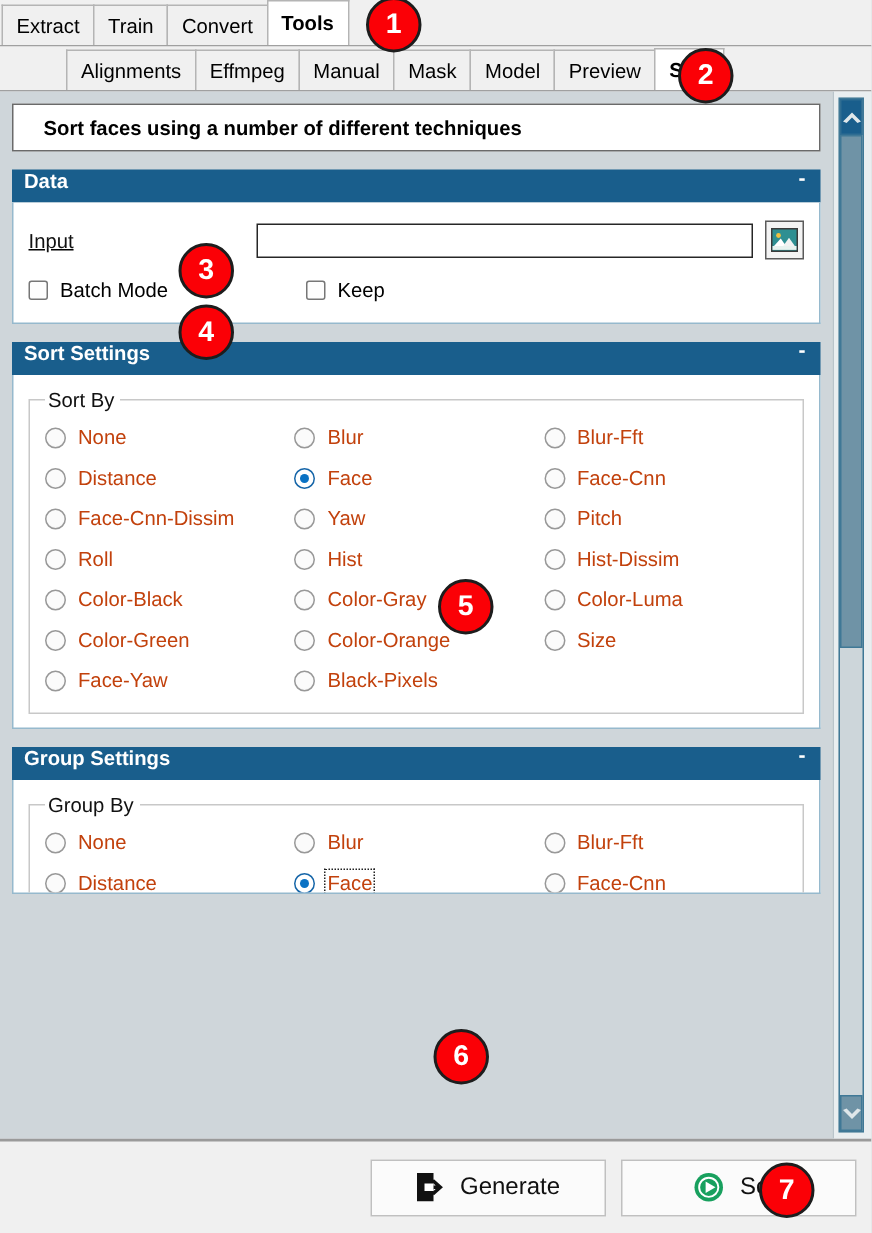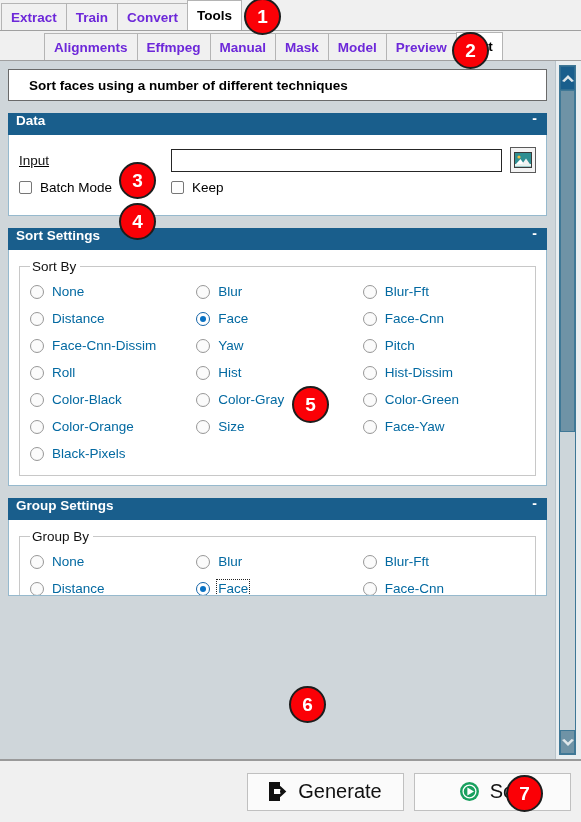--- a/index.html
+++ b/index.html
@@ -37,24 +37,23 @@
   .tabstrip.level2 { height: 30px; padding-left: 44px; }
   .tab {
     height: 27px;
     line-height: 27px;
     padding: 0 9px 0 9px;
     background: #f0f0f0;
     border: 1px solid #b4b4b4;
     border-bottom: none;
     margin-right: -1px;
     font-size: 13.5px;
-    color: #6d28d9;
+    color: #000000;
     white-space: nowrap;
     position: relative;
-    font-weight: bold;
   }
   .tab.selected {
     background: #ffffff;
     color: #000;
     font-weight: bold;
     height: 30px;
     line-height: 30px;
     z-index: 3;
     border-color: #b4b4b4;
   }
@@ -150,23 +149,24 @@
     border: 1px solid #5a5a5a;
     display: flex;
     align-items: center;
     justify-content: center;
     padding: 0;
   }
   .icon-btn svg { display: block; }
 
   .check-row {
     display: flex;
-    align-items: flex-start;
+    align-items: center;
     height: 26px;
     margin-top: 4px;
+    gap: 33px;
   }
   .check-item { display: flex; align-items: center; }
   .check-item.first { width: 152px; flex: none; }
   .cbox {
     width: 13px; height: 13px;
     border: 1px solid #767676;
     background: #fdfdfd;
     border-radius: 2px;
     margin-right: 8px;
     flex: none;
@@ -187,21 +187,21 @@
   .radio-grid {
     display: grid;
     grid-template-columns: 1fr 1fr 1fr;
     row-gap: 0px;
   }
   .radio-item {
     display: flex;
     align-items: center;
     height: 27px;
     font-size: 13.5px;
-    color: #0369a1;
+    color: #c2410c;
   }
   .radio {
     width: 14px; height: 14px;
     border-radius: 50%;
     border: 1px solid #989898;
     background: radial-gradient(circle at 50% 45%, #fbfbfb 60%, #e9e9e9 100%);
     margin-right: 8px;
     flex: none;
     position: relative;
   }
@@ -274,21 +274,21 @@
   }
   .actbtn {
     height: 38px;
     min-width: 157px;
     background: #fbfbfb;
     border: 1px solid #c0c0c0;
     display: flex;
     align-items: center;
     justify-content: center;
     gap: 10px;
-    font-size: 20px;
+    font-size: 16px;
     color: #111;
     font-family: "Liberation Sans", sans-serif;
   }
   .actbtn svg { display: block; flex: none; }
 
   
   .badge {
     position: absolute;
     width: 37px; height: 37px;
     border-radius: 50%;
@@ -432,20 +432,24 @@
                   <span class="radio"></span>
                   <span class="rlabel">Hist-Dissim</span>
                 </div>
                 <div class="radio-item">
                   <span class="radio"></span>
                   <span class="rlabel">Color-Black</span>
                 </div>
                 <div class="radio-item">
                   <span class="radio"></span>
                   <span class="rlabel">Color-Gray</span>
+                </div>
+                <div class="radio-item">
+                  <span class="radio"></span>
+                  <span class="rlabel">Color-Luma</span>
                 </div>
                 <div class="radio-item">
                   <span class="radio"></span>
                   <span class="rlabel">Color-Green</span>
                 </div>
                 <div class="radio-item">
                   <span class="radio"></span>
                   <span class="rlabel">Color-Orange</span>
                 </div>
                 <div class="radio-item">

